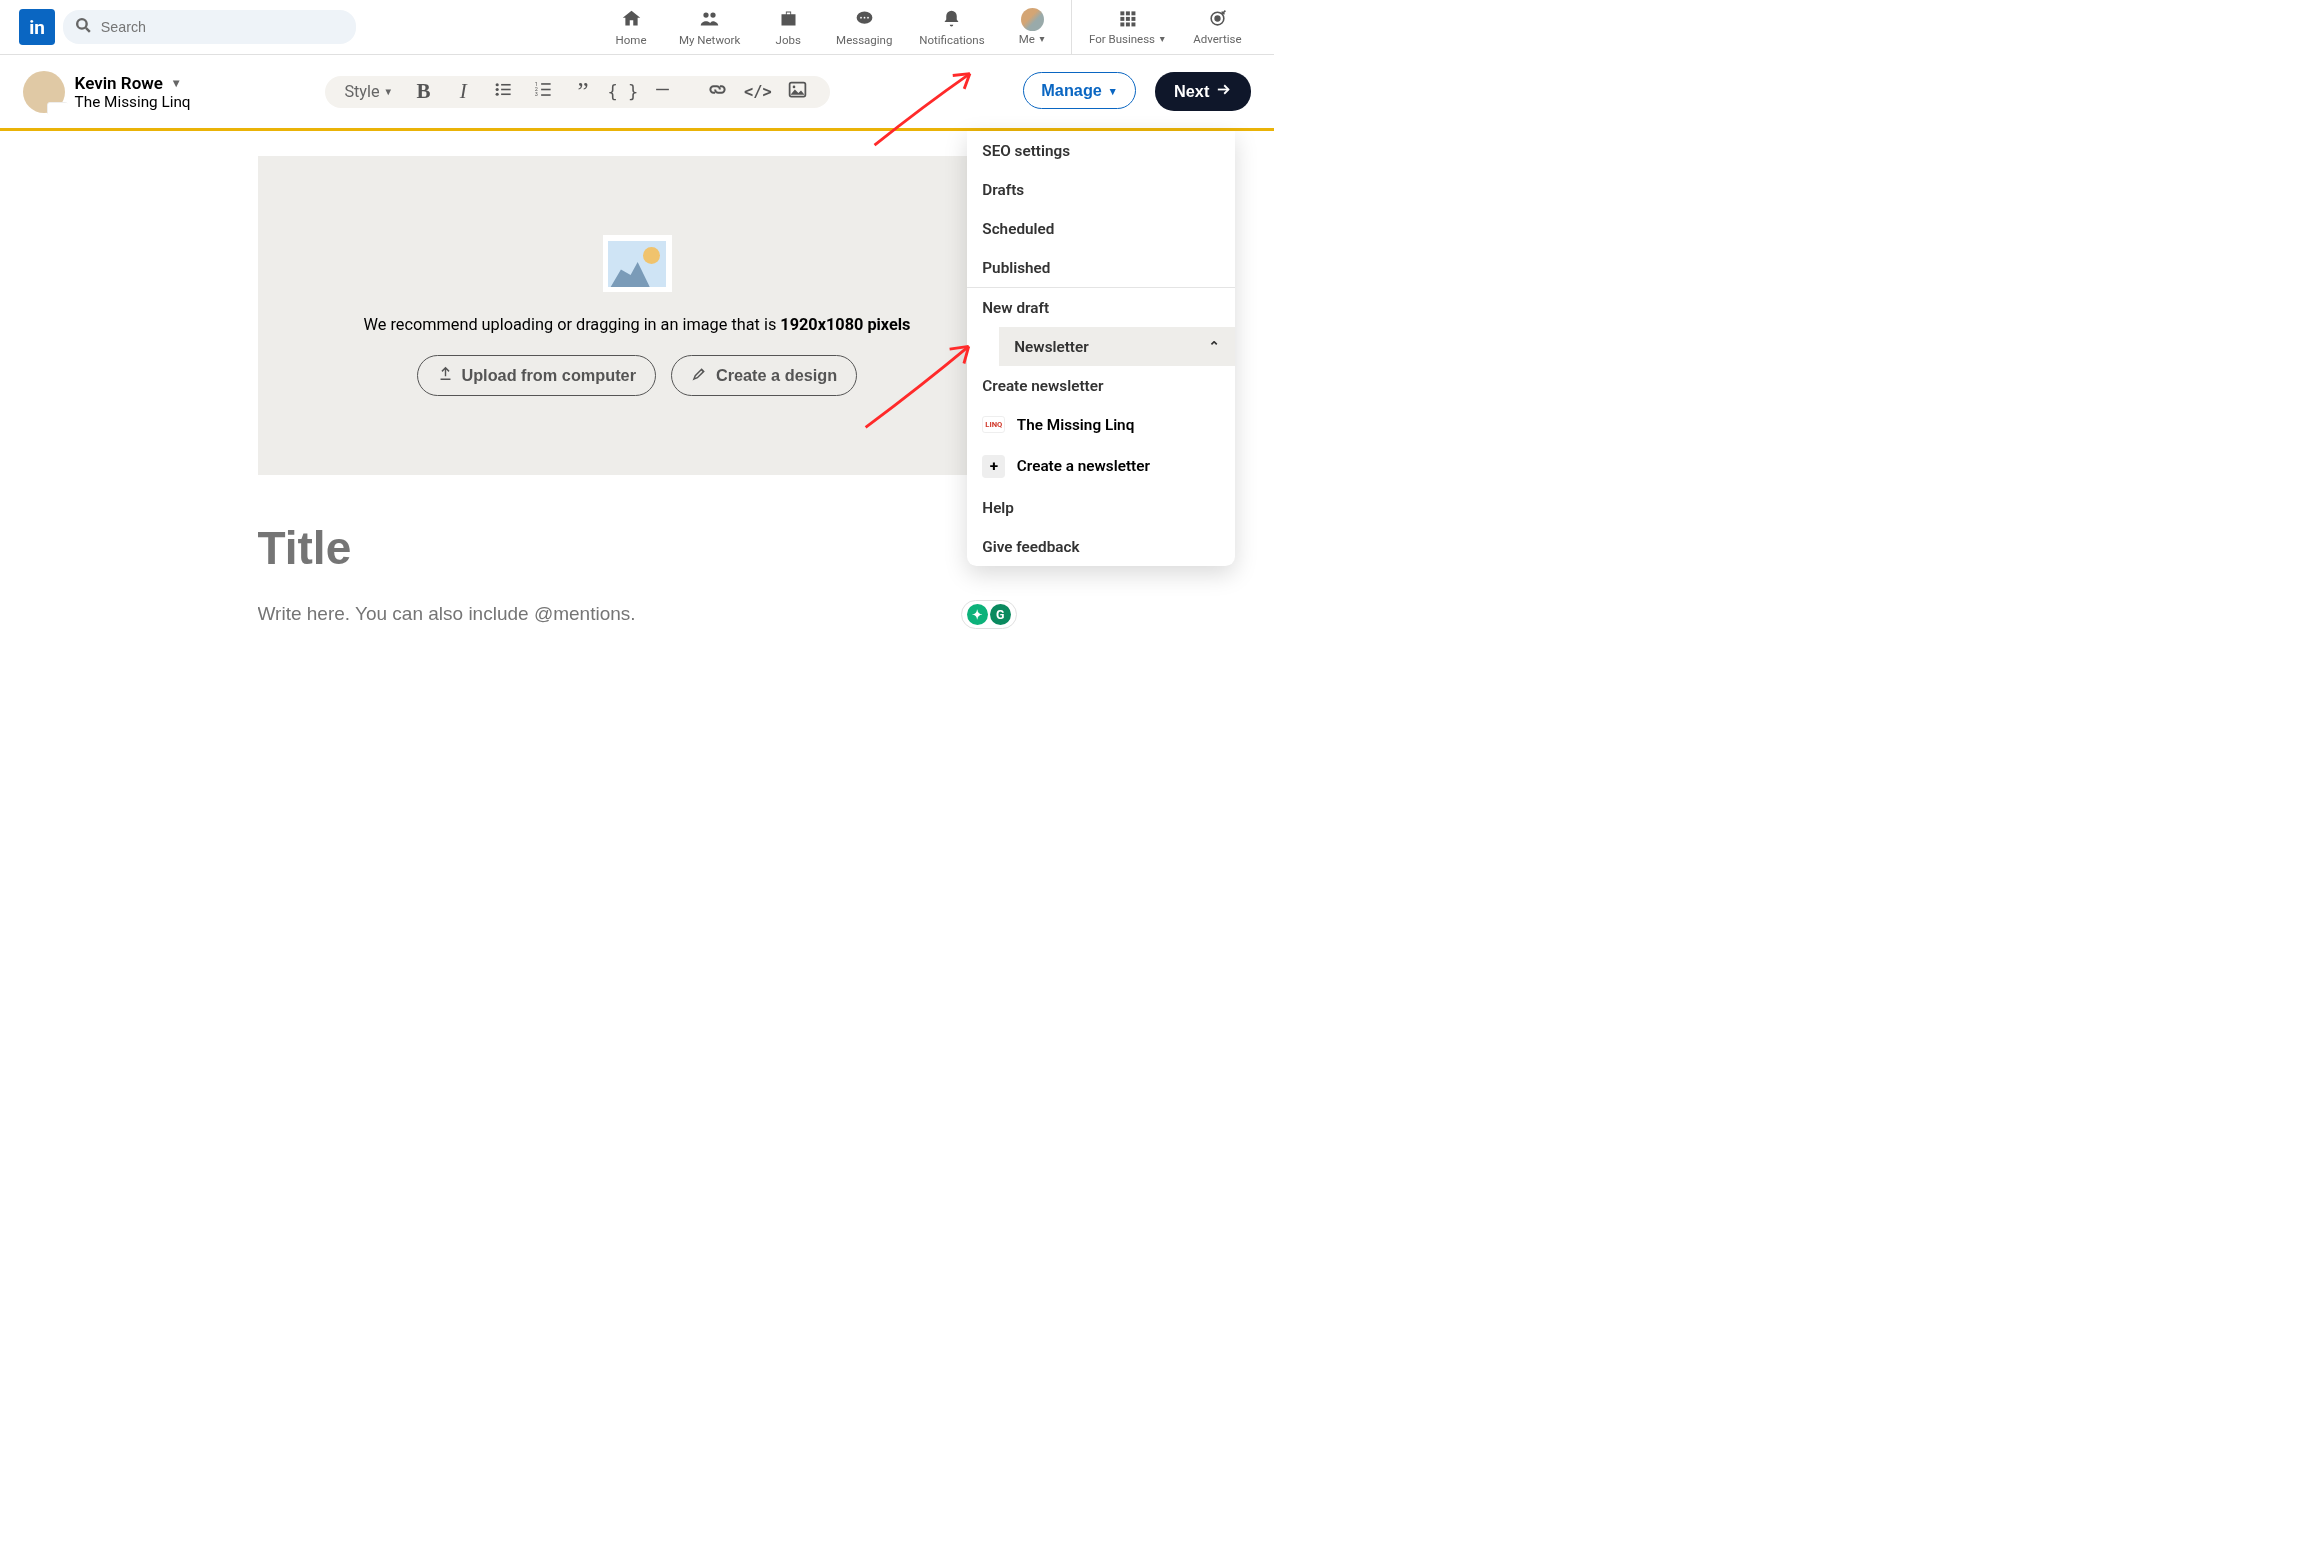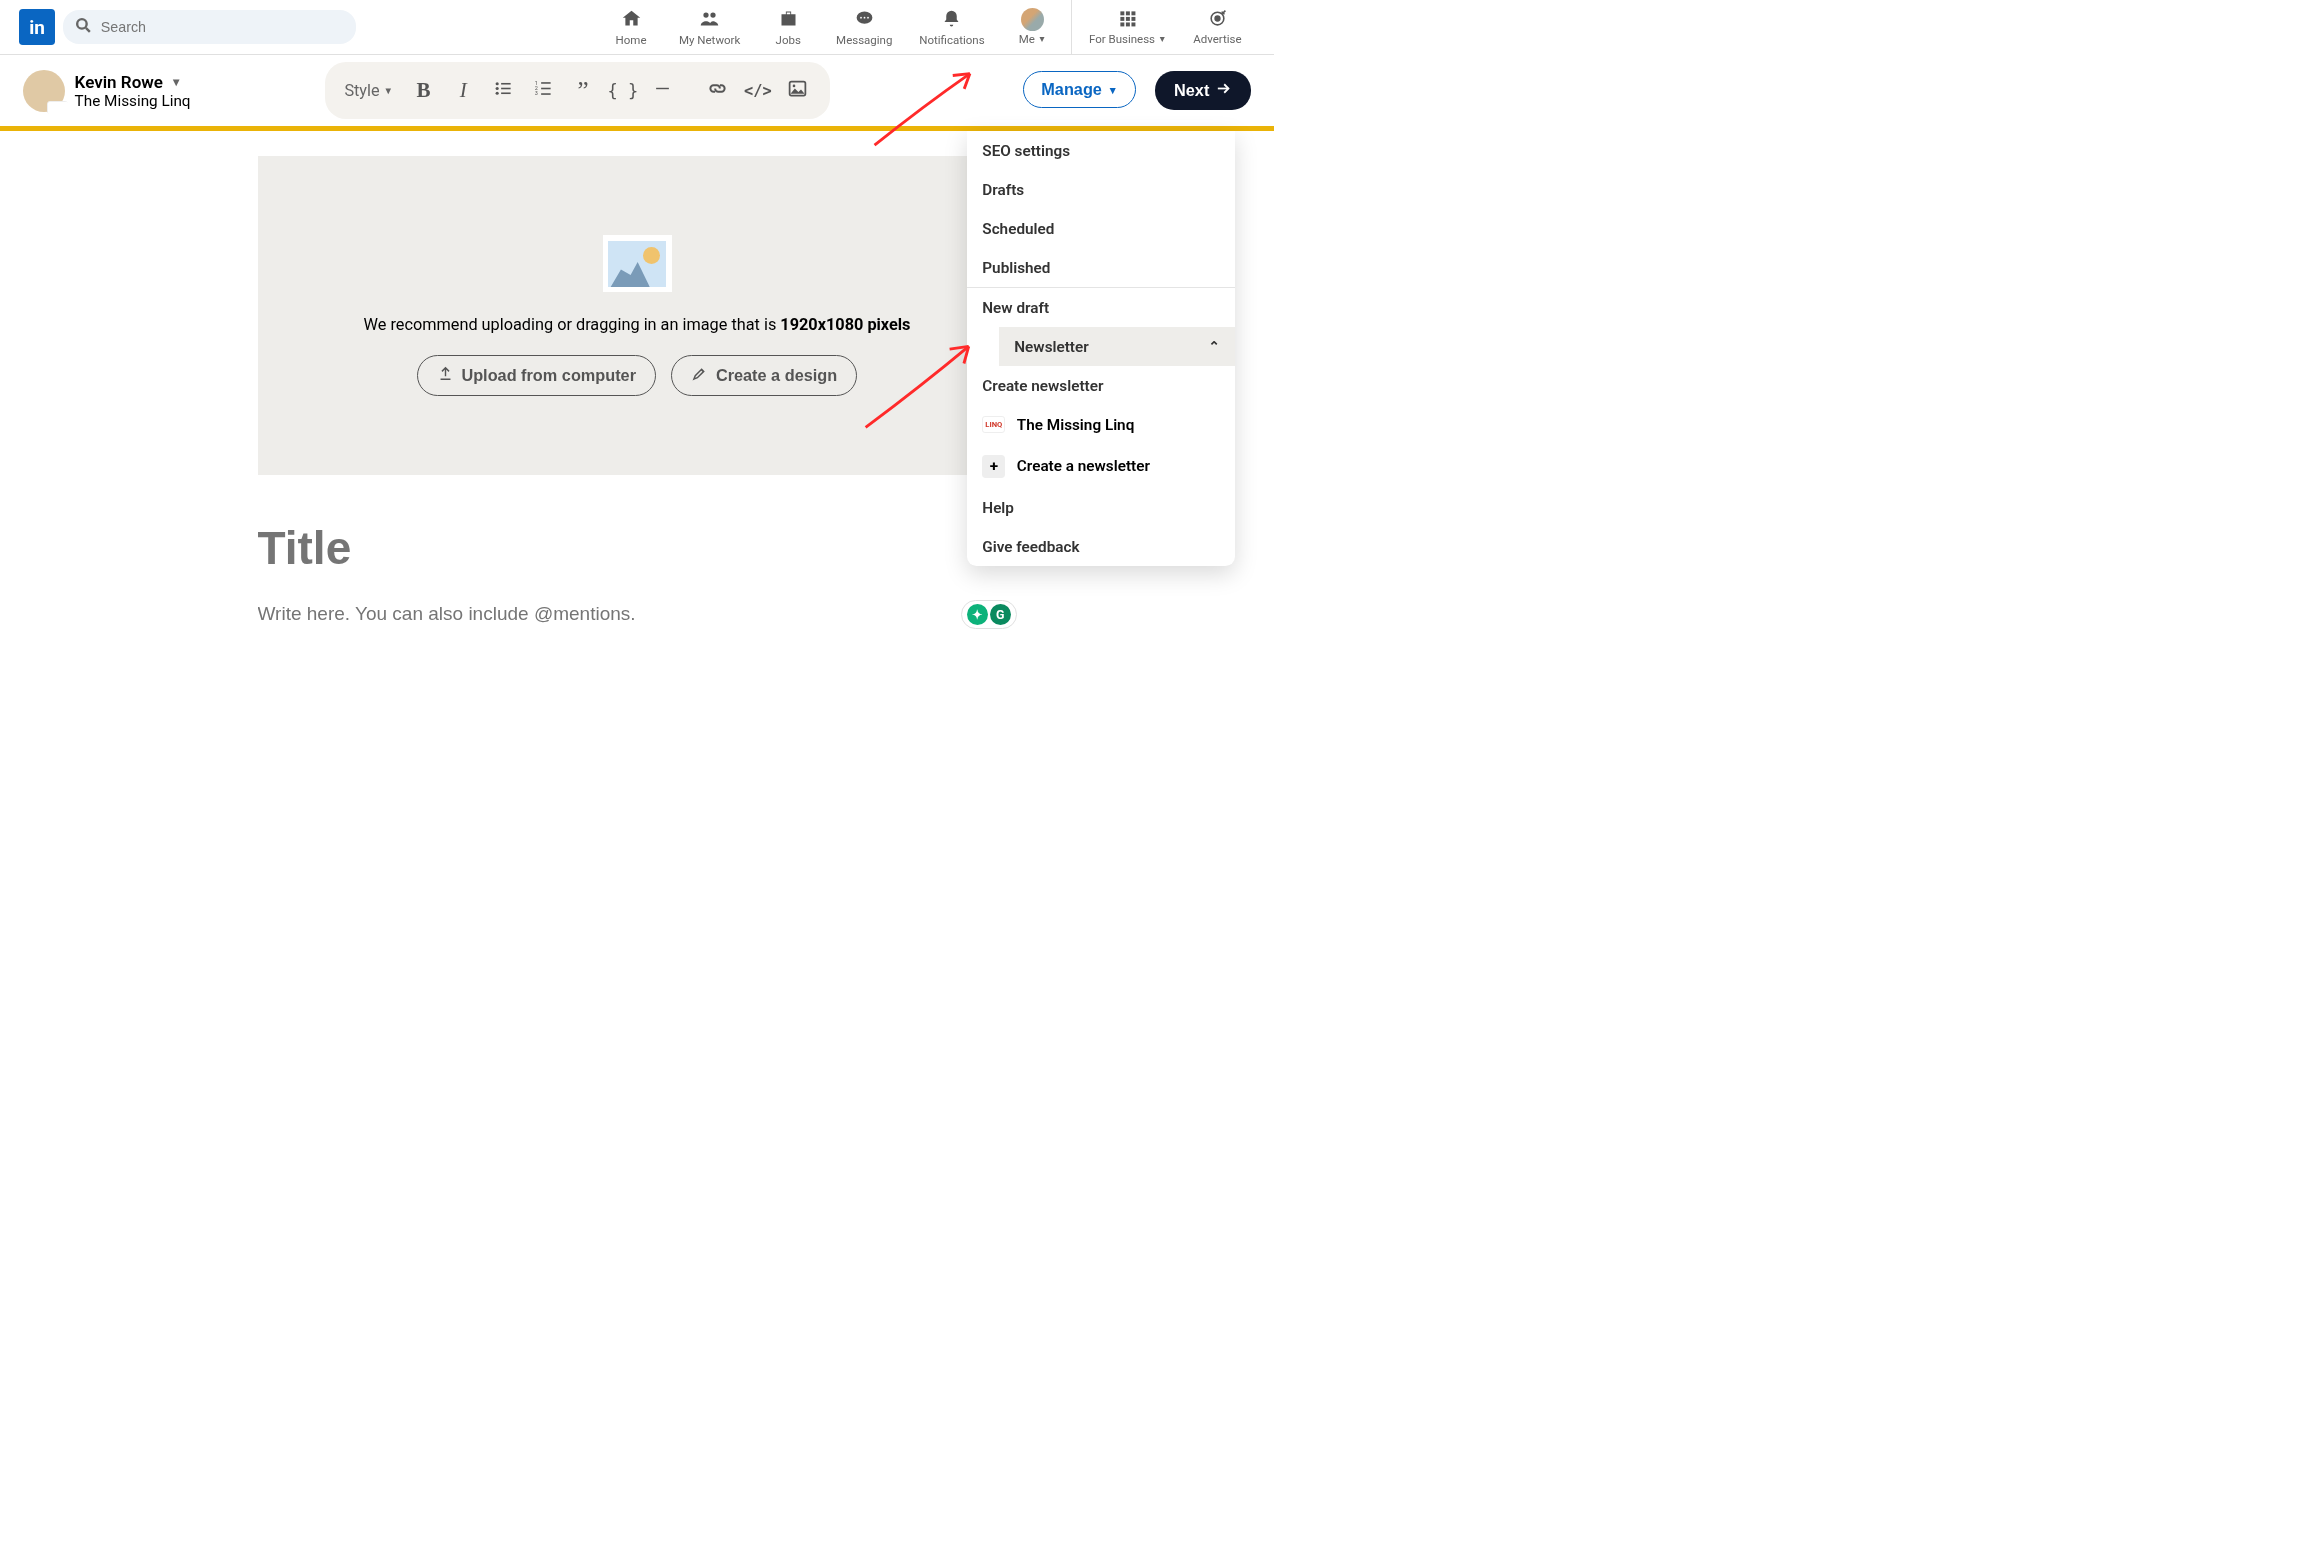--- a/index.html
+++ b/index.html
@@ -81,21 +81,21 @@
     width: 1px;
     background: #e0e0e0;
     margin: 0 3.8px;
   }
   .nav-sub { display:flex; align-items:center; gap:2.9px; }
   .caret-down-sm { font-size:8.6px; }
 
   
   .header-row {
     height: 76px;
-    border-bottom: 5px solid #eab308;
+    border-bottom: 3px solid #eab308;
     display: flex;
     align-items: center;
     padding: 0 23px;
     gap: 15.3px;
   }
   .author-block {
     display: flex;
     align-items: center;
     gap: 9.6px;
     width: 249px;
@@ -138,21 +138,21 @@
     gap: 7.6px;
   }
   .author-sub {
     font-size: 15.3px;
     color: #000;
   }
 
   .toolbar {
     background: #f4f2ee;
     border-radius: 21px;
-    height: 57px;
+    height: 32px;
     display: flex;
     align-items: center;
     padding: 0 13.4px;
     gap: 1.9px;
     margin-left: 38px;
   }
   .tool-btn {
     width: 38px;
     height: 38px;
     display: flex;

